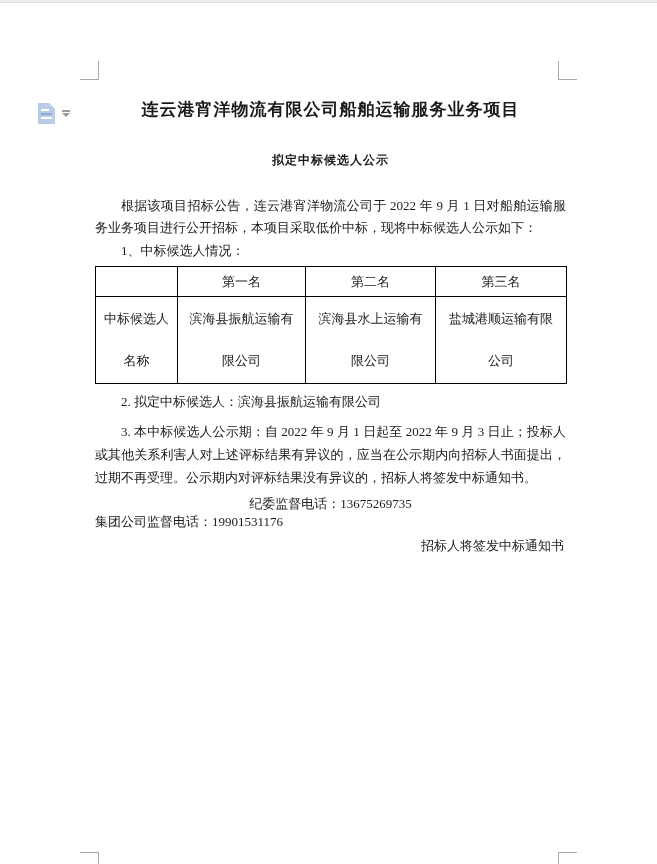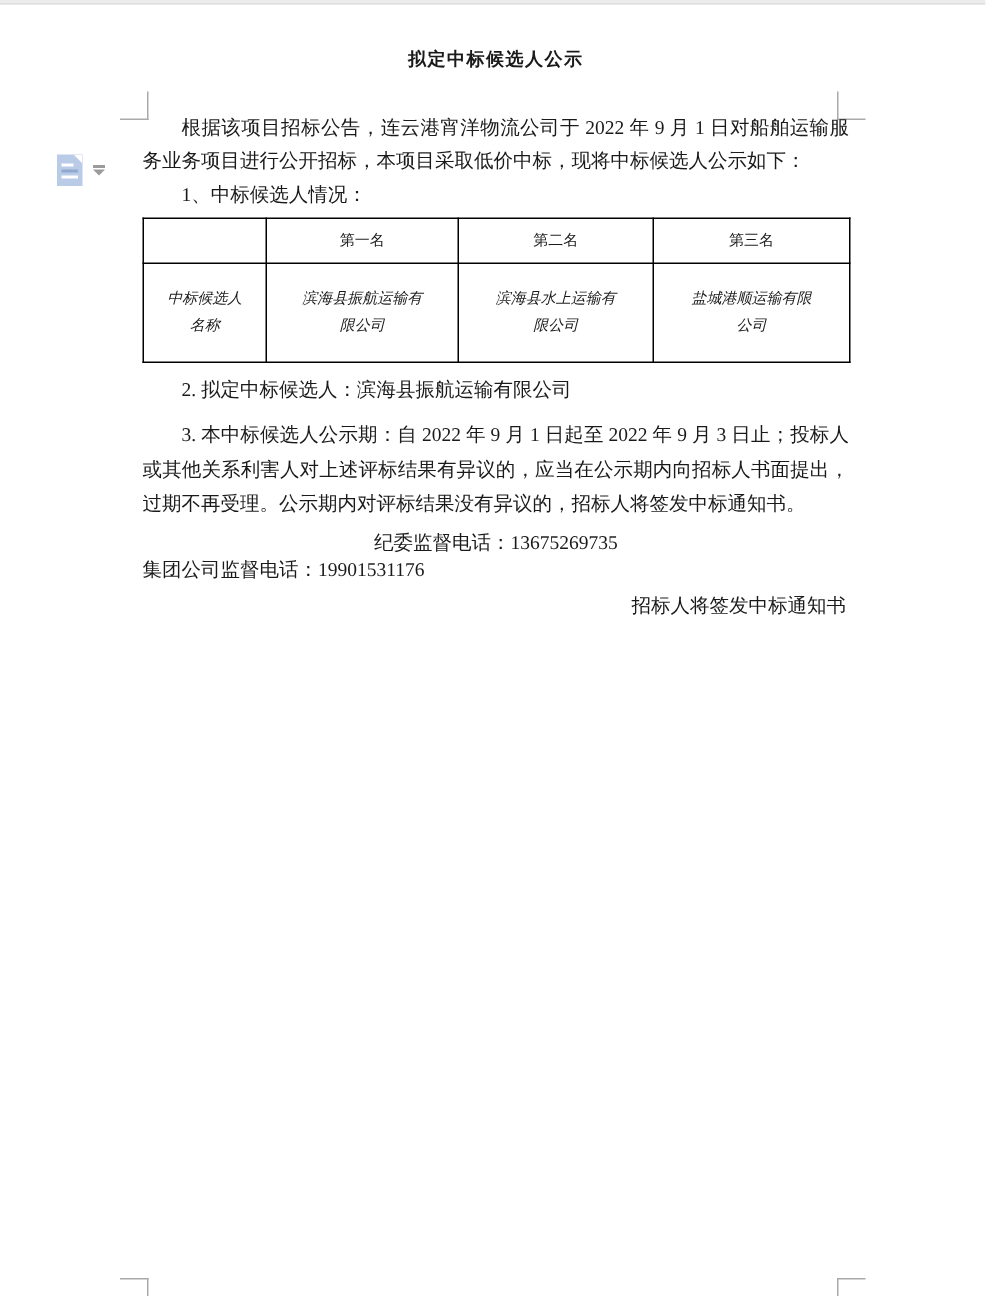--- a/index.html
+++ b/index.html
@@ -52,28 +52,28 @@
   .doc-subtitle {
     margin-top:31px; text-align:center;
     font-size:12px; font-weight:bold; letter-spacing:1px;
   }
   .para { font-size:13px; line-height:22px; text-align:justify; }
   .intro { margin-top:26px; text-indent:2em; }
   .item1 { margin-top:1px; text-indent:2em; }
 
   table.bid-table {
     margin-top:4px; border-collapse:collapse; table-layout:fixed;
-    width:471px; font-size:10px;
+    width:471px; font-size:13px;
   }
   .bid-table td {
     border:1px solid #000000; text-align:center; vertical-align:middle;
     white-space:pre-line; padding:1px 2px;
   }
   .bid-table tr.hdr td { height:30px; line-height:20px; }
-  .bid-table tr.r2 td { height:66px; line-height:18px;font-style:italic; }
+  .bid-table tr.r2 td { height:66px; line-height:42px; }
   .bid-table tr.r3 td { height:93px; }
   .bid-table tr.r4 td { height:94px; }
   .bid-table td.price-label {
     text-align:left; line-height:23px; letter-spacing:1.5px; padding:1px 4px;
   }
   .item2 { margin-top:7px; text-indent:2em; }
   .item3 { margin-top:7px; text-indent:2em; line-height:23px; }
   .phone { font-size:13px; line-height:18px; }
   .phone1 { margin-top:6px;text-align:center; }
   .signature { text-align:right; font-size:13px; }
@@ -97,20 +97,21 @@
     <div class="line l2"></div>
     <div class="line l3"></div>
   </div>
   <div class="paste-caret">
     <div class="bar"></div>
     <div class="tri"></div>
   </div>
 </div>
 
 <div class="content">
+  <div class="doc-title">连云港宵洋物流有限公司船舶运输服务业务项目</div>
   <div class="doc-subtitle">拟定中标候选人公示</div>
 
   <p class="para intro">根据该项目招标公告，连云港宵洋物流公司于 2022 年 9 月 1 日对船舶运输服务业务项目进行公开招标，本项目采取低价中标，现将中标候选人公示如下：</p>
   <p class="para item1">1、中标候选人情况：</p>
 
   <table class="bid-table">
     <colgroup>
       <col style="width:82px">
         <col style="width:128px">
         <col style="width:130px">

